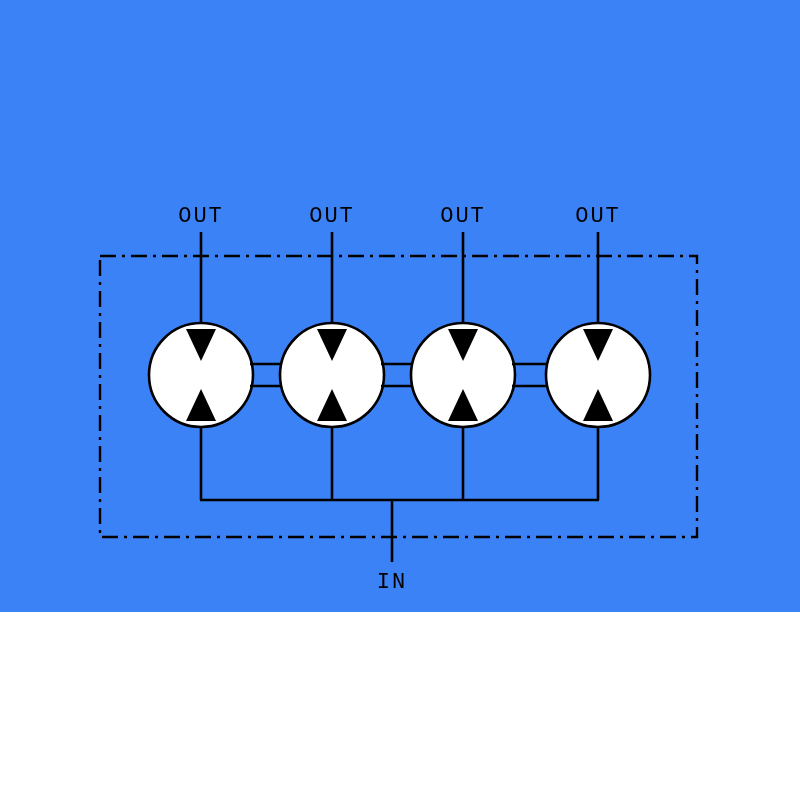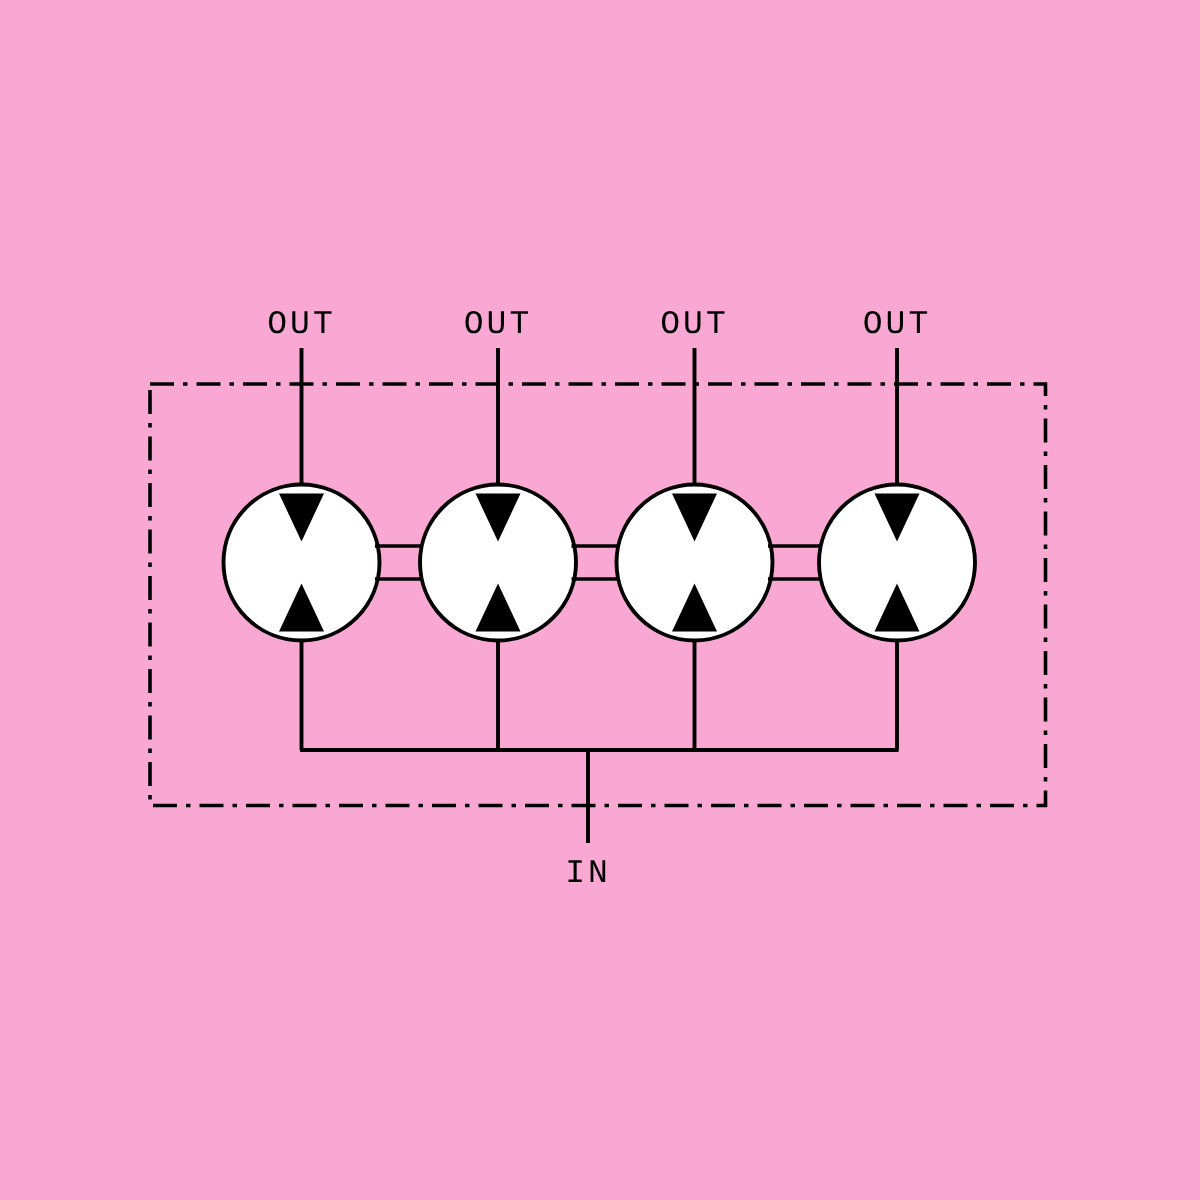--- a/index.html
+++ b/index.html
@@ -6,22 +6,22 @@
       margin: 0;
       padding: 0;
       width: 800px;
       height: 800px;
       background: #ffffff;
       font-family: "Liberation Mono", "DejaVu Sans Mono", monospace;
     }
     .stage {
       position: relative;
       width: 800px;
-      height: 800px;
-      background: #f9a8d4;
+      height: 612px;
+      background: #3b82f6;
       overflow: hidden;
     }
     svg {
       display: block;
     }
     .port-label {
       font-family: "Liberation Mono", "DejaVu Sans Mono", monospace;
       font-size: 22px;
       letter-spacing: 2px;
       fill: #000000;

